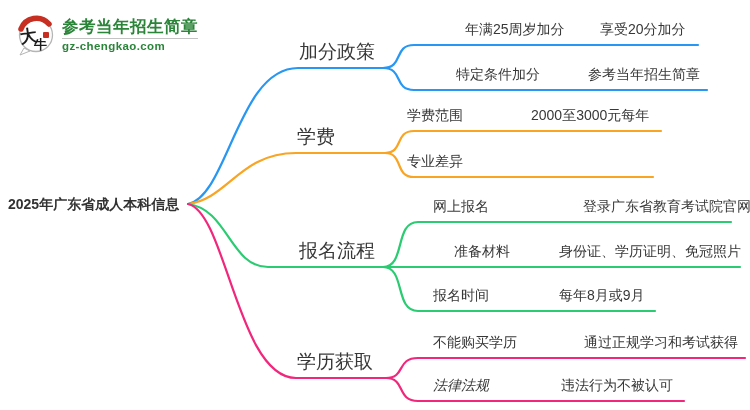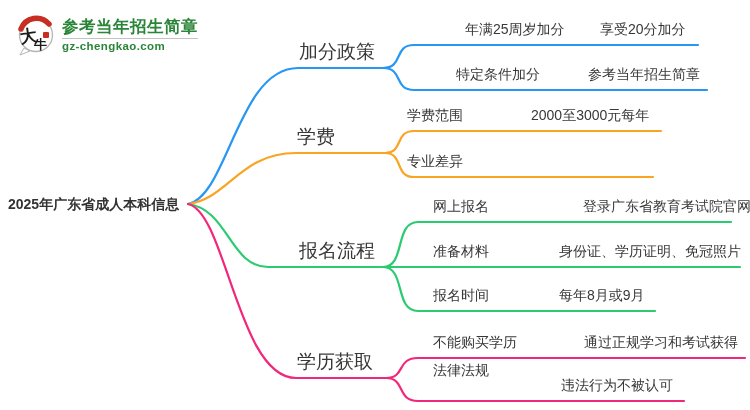--- a/index.html
+++ b/index.html
@@ -72,23 +72,23 @@
   <div class="lbl node-lbl" style="left:600px;top:20px;">享受20分加分</div>
   <div class="lbl node-lbl" style="left:437px;top:65px;margin-left:19px;">特定条件加分</div>
   <div class="lbl node-lbl" style="left:588px;top:65px;">参考当年招生简章</div>
 
   <div class="lbl node-lbl" style="left:407px;top:106px;">学费范围</div>
   <div class="lbl node-lbl" style="left:531px;top:106px;">2000至3000元每年</div>
   <div class="lbl node-lbl" style="left:407px;top:152px;">专业差异</div>
 
   <div class="lbl node-lbl" style="left:433px;top:197px;">网上报名</div>
   <div class="lbl node-lbl" style="left:559px;top:197px;margin-left:24px;">登录广东省教育考试院官网</div>
-  <div class="lbl node-lbl" style="left:433px;top:242px;">准备材料</div>
+  <div class="lbl node-lbl" style="left:454px;top:242px;">准备材料</div>
   <div class="lbl node-lbl" style="left:559px;top:242px;">身份证、学历证明、免冠照片</div>
   <div class="lbl node-lbl" style="left:433px;top:286px;">报名时间</div>
   <div class="lbl node-lbl" style="left:559px;top:286px;">每年8月或9月</div>
 
   <div class="lbl node-lbl" style="left:433px;top:333px;">不能购买学历</div>
   <div class="lbl node-lbl" style="left:584px;top:333px;">通过正规学习和考试获得</div>
-  <div class="lbl node-lbl" style="left:433px;top:361px;">法律法规</div>
+  <div class="lbl node-lbl" style="left:433px;top:376px;font-style:italic;">法律法规</div>
   <div class="lbl node-lbl" style="left:561px;top:376px;">违法行为不被认可</div>
 
 </div>
 
 </body></html>

